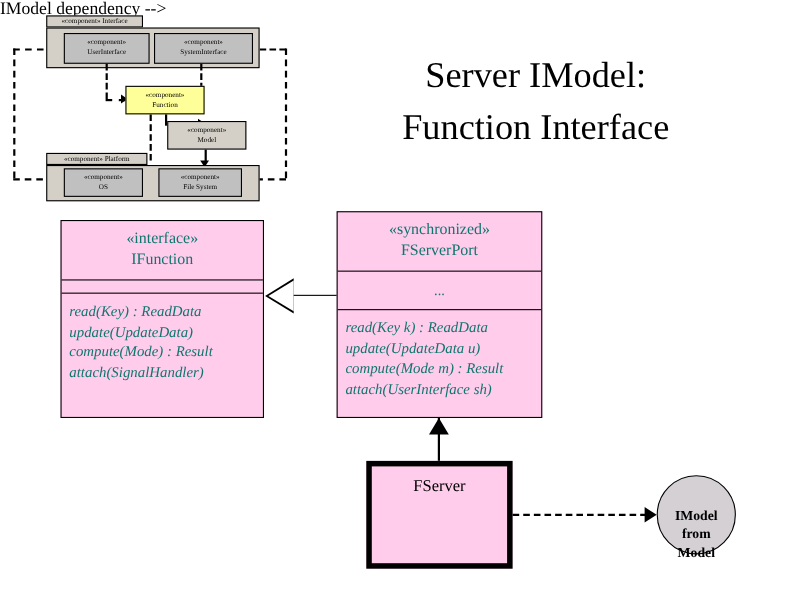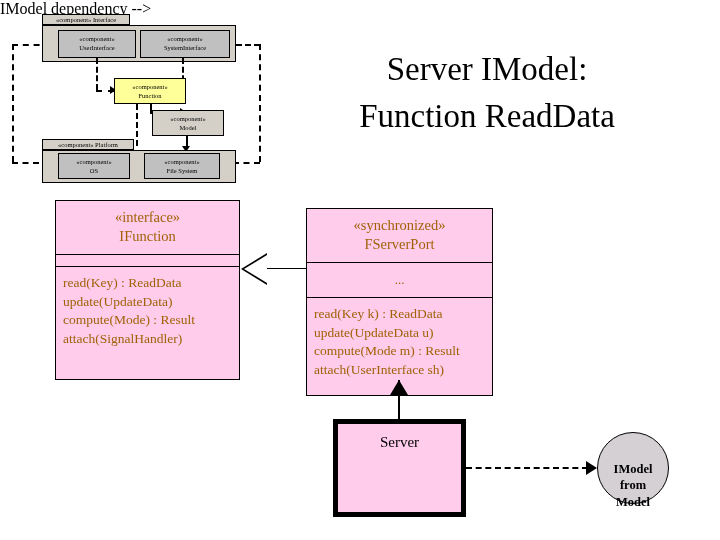--- a/index.html
+++ b/index.html
@@ -100,21 +100,21 @@
   .arr-r { border-top: 4px solid transparent; border-bottom: 4px solid transparent; border-left: 6px solid #000; }
   .arr-l { border-top: 4px solid transparent; border-bottom: 4px solid transparent; border-right: 6px solid #000; }
   .arr-d { border-left: 4px solid transparent; border-right: 4px solid transparent; border-top: 6px solid #000; }
 
   
   .uml {
     position: absolute;
     background: #ffccec;
     border: 1.5px solid #000000;
     box-sizing: border-box;
-    color: #a16207;
+    color: #0f766e;
   }
   .uml-name {
     text-align: center;
     font-size: 14.5px;
     line-height: 19px;
     padding: 7px 4px 8px 4px;
     white-space: pre-line;
   }
   .uml-sep { border-top: 1.5px solid #000000; }
   .uml-attrs {
@@ -122,20 +122,21 @@
     font-size: 13px;
     line-height: 17px;
     padding: 8px 4px 9px 4px;
     min-height: 17px;
   }
   .uml-ops {
     font-size: 13.5px;
     line-height: 18.5px;
     padding: 7px 0 7px 7px;
     white-space: pre-line;
+    font-style: italic;
   }
 
   
   .tri-hollow {
     position: absolute;
     width: 0; height: 0;
     border-top: 16px solid transparent;
     border-bottom: 16px solid transparent;
     border-right: 26px solid #000000;
   }
@@ -201,21 +202,21 @@
     border-left: 11px solid #000;
   }
 </style>
 </head>
 <body>
 
 <div id="page">
 
   
   <div class="title"><span>Server IModel:</span>
-<span>Function ReadData</span></div>
+<span>Function Interface</span></div>
 
   
 
   
   <div class="dash-h" style="left:12px; top:44px; width:60px;"></div>
   <div class="dash-v" style="left:12px; top:44px; height:118px;"></div>
   <div class="dash-h" style="left:12px; top:162px; width:48px;"></div>
   <div class="arr arr-r" style="left:58px; top:158px;"></div>
 
   
@@ -304,39 +305,39 @@
 compute(Mode) : Result
 attach(SignalHandler)</div>
   </div>
 
   
   <div class="tri-hollow" style="left:241px; top:253px;"></div>
   <div class="tri-hollow-in" style="left:244px; top:255px;"></div>
   <div class="line-solid-h" style="left:267px; top:268px; width:40px;"></div>
 
   
-  <div class="uml" style="left:306px; top:208px; width:187px; height:188px;">
+  <div class="uml" style="left:306px; top:192px; width:187px; height:188px;">
     <div class="uml-name"><span>«synchronized»</span>
 <span>FServerPort</span></div>
     <div class="uml-sep"></div>
     <div class="uml-attrs">...</div>
     <div class="uml-sep"></div>
     <div class="uml-ops">read(Key k) : ReadData
 update(UpdateData u)
 compute(Mode m) : Result
 attach(UserInterface sh)</div>
   </div>
 
   
   <div class="line-solid-v" style="left:398px; top:380px; height:39px;"></div>
   <div class="big-arr-u" style="left:390px; top:380px;"></div>
 
   
   <div class="fserver" style="left:333px; top:419px; width:133px; height:98px;">
-    <span>Server</span>
+    <span>FServer</span>
   </div>
 
    IModel dependency --&gt;
   <div class="dash-h" style="left:466px; top:467px; width:122px;"></div>
   <div class="big-arr-r" style="left:586px; top:461px;"></div>
 
   
   <div class="circle" style="left:597px; top:432px; width:72px; height:72px;">
     <span>IModel
 from

